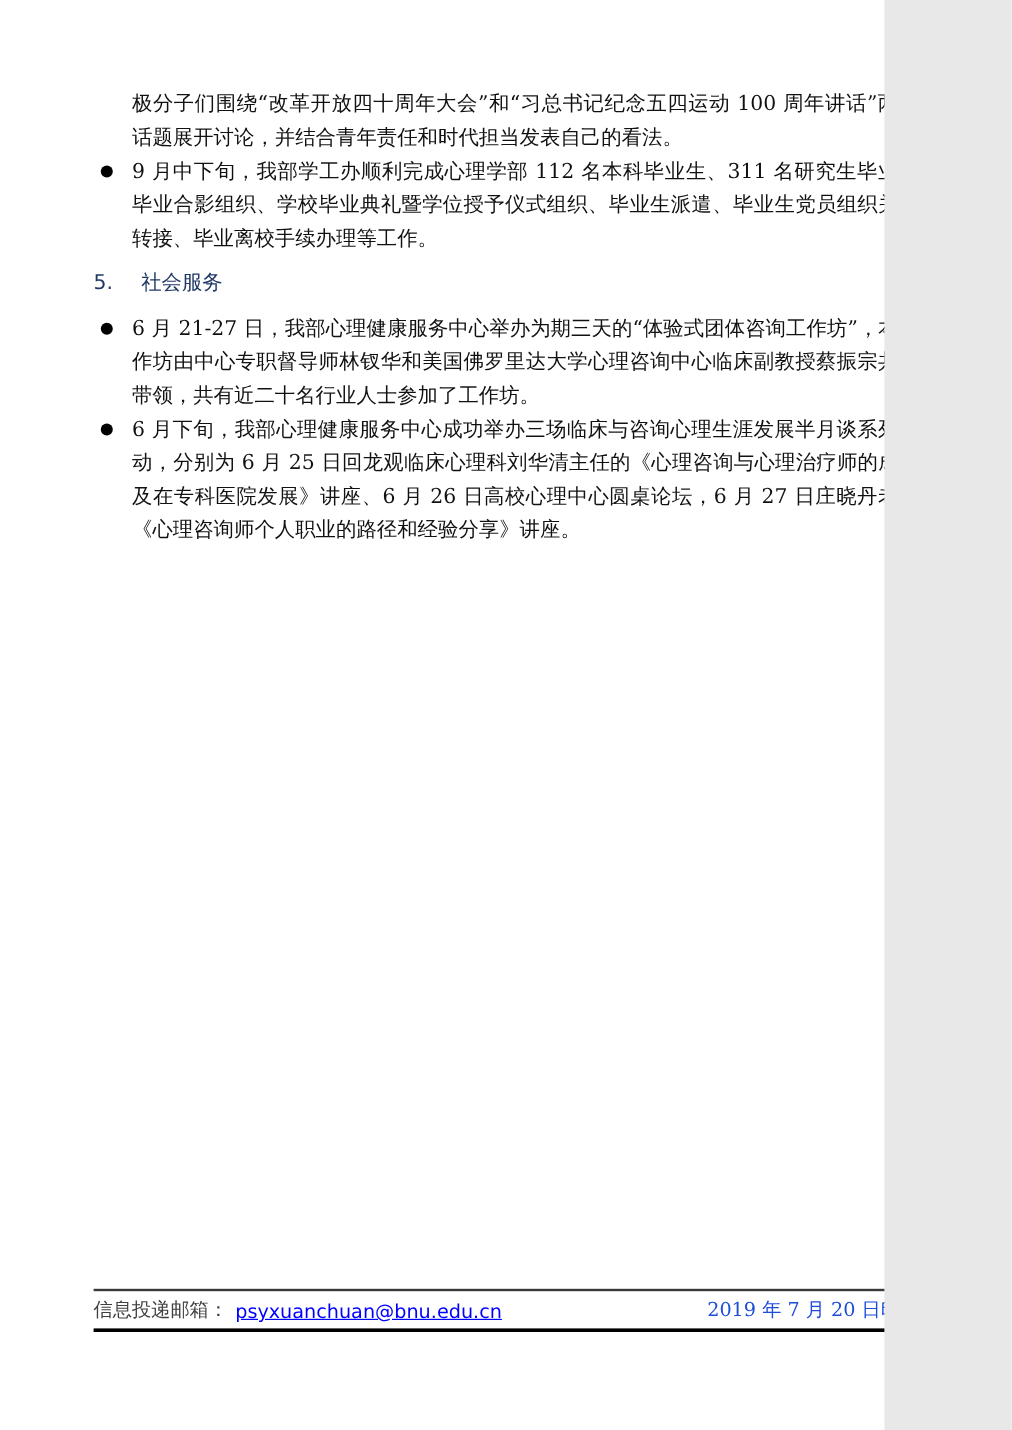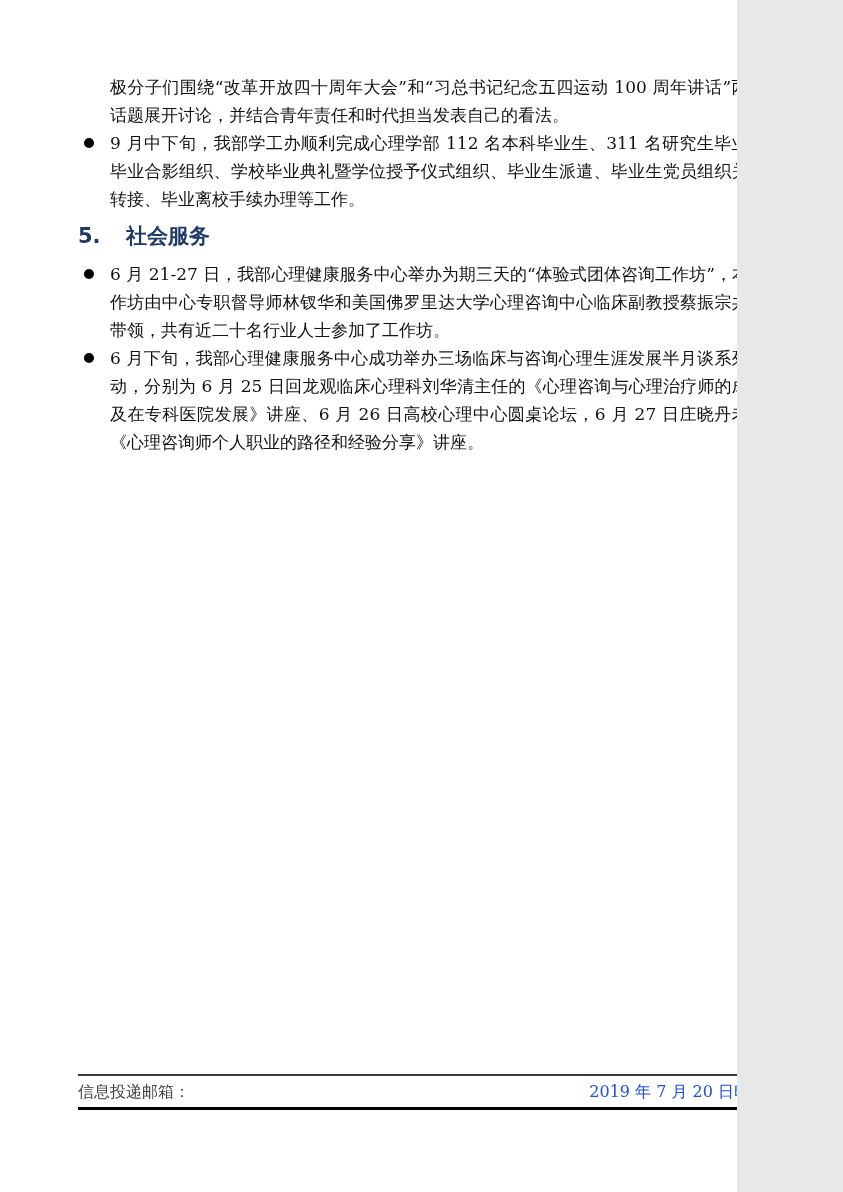--- a/index.html
+++ b/index.html
@@ -32,22 +32,22 @@
     left: 6px;
     top: 9px;
     width: 10px;
     height: 10px;
     border-radius: 50%;
     background: #000000;
   }
   .section-heading {
     margin: 8px 0 9px 0;
     font-family: "DejaVu Sans", "Liberation Sans", sans-serif;
-    font-weight: bold;
-    font-size: 21px;
+    font-weight: normal;
+    font-size: 17px;
     line-height: 30px;
     color: #1f3864;
   }
   .heading-number { display: inline-block; }
   .heading-title { display: inline-block; margin-left: 18px; }
   .footer-rule-top {
     position: absolute;
     left: 78px;
     width: 688px;
     top: 1074px;
@@ -120,19 +120,20 @@
       <p class="bullet-text">6 月下旬，我部心理健康服务中心成功举办三场临床与咨询心理生涯发展半月谈系列活动，分别为 6 月 25 日回龙观临床心理科刘华清主任的《心理咨询与心理治疗师的成长及在专科医院发展》讲座、6 月 26 日高校心理中心圆桌论坛，6 月 27 日庄晓丹老师《心理咨询师个人职业的路径和经验分享》讲座。</p>
     </div>
 
   </div>
 
   <div class="footer-rule-top"></div>
 
   <div class="footer-row">
     <div class="footer-left">
       <span class="footer-label">信息投递邮箱：</span>
+      <a class="footer-email" href="#">psyxuanchuan@bnu.edu.cn</a>
     </div>
     <span class="footer-date">2019 年 7 月 20 日印发</span>
   </div>
 
   <div class="footer-rule-bottom"></div>
 
 </div>
 
 </body></html>

